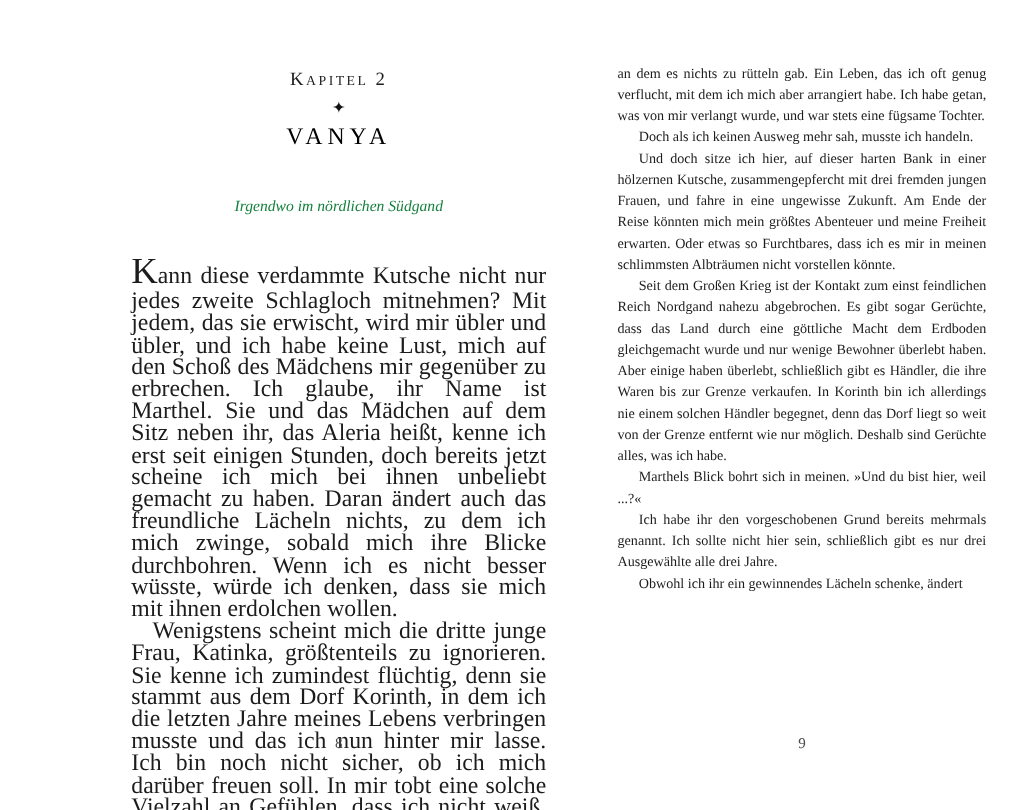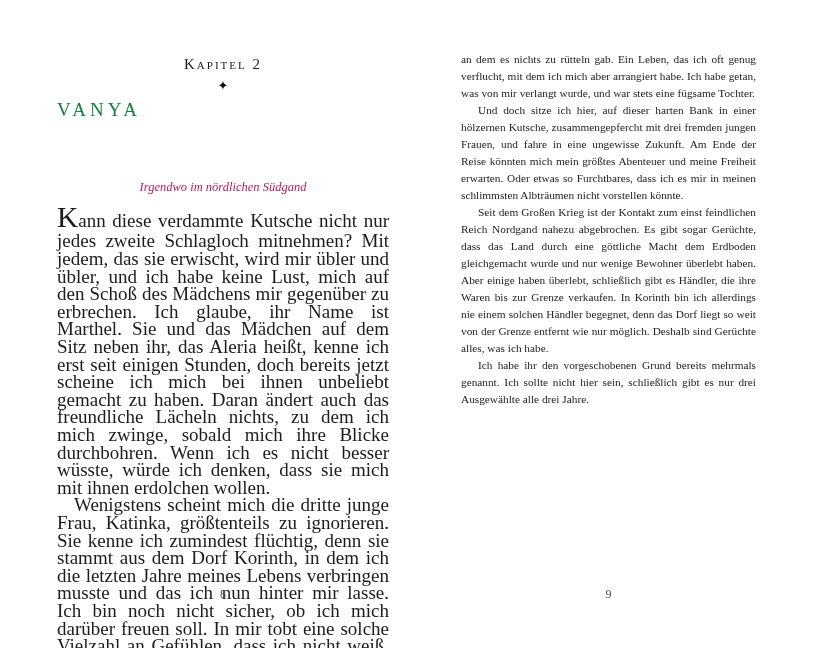--- a/index.html
+++ b/index.html
@@ -12,23 +12,24 @@
     height: 648px;
     position: relative;
     font-family: "Liberation Serif", "DejaVu Serif", serif;
     color: #1c1c1c;
     overflow: hidden;
   }
   .page {
     position: absolute;
     top: 0;
     height: 648px;
+    margin-left: 48px;
   }
   .page--left  { left: 57px;  width: 332px; }
-  .page--right { left: 461px; width: 295px; }
+  .page--right { left: 446px; width: 295px; }
 
   .chapter-label {
     position: absolute;
     top: 56px;
     left: 0; right: 0;
     text-align: center;
     font-variant: small-caps;
     font-size: 15px;
     letter-spacing: 2px;
     color: #1c1c1c;
@@ -39,34 +40,34 @@
     left: 0; right: 0;
     text-align: center;
     font-size: 13px;
     color: #111111;
   }
   .chapter-title {
     position: absolute;
     top: 99px;
     left: 0; right: 0;
     margin: 0;
-    text-align: left;
+    text-align: center;
     font-size: 19px;
     font-weight: normal;
     letter-spacing: 4px;
-    color: #15803d;
+    color: #000000;
   }
   .subtitle {
     position: absolute;
-    top: 180px;
+    top: 158px;
     left: 0; right: 0;
     text-align: center;
     font-style: italic;
     font-size: 12.5px;
-    color: #be185d;
+    color: #15803d;
   }
   .body-text {
     position: absolute;
     left: 0; right: 0;
   }
   .body-text--left  { top: 203px; font-size: 19px; line-height: 17.6px; }
   .body-text--right { top: 51px;  font-size: 11.3px; line-height: 17px;  }
   .para {
     margin: 0;
     text-align: justify;
@@ -98,18 +99,21 @@
       <p class="para"><span class="initial-cap">K</span>ann diese verdammte Kutsche nicht nur jedes zweite Schlagloch mitnehmen? Mit jedem, das sie erwischt, wird mir übler und übler, und ich habe keine Lust, mich auf den Schoß des Mädchens mir gegenüber zu erbrechen. Ich glaube, ihr Name ist Marthel. Sie und das Mädchen auf dem Sitz neben ihr, das Aleria heißt, kenne ich erst seit einigen Stunden, doch bereits jetzt scheine ich mich bei ihnen unbeliebt gemacht zu haben. Daran ändert auch das freundliche Lächeln nichts, zu dem ich mich zwinge, sobald mich ihre Blicke durchbohren. Wenn ich es nicht besser wüsste, würde ich denken, dass sie mich mit ihnen erdolchen wollen.</p>
       <p class="para indent">Wenigstens scheint mich die dritte junge Frau, Katinka, größtenteils zu ignorieren. Sie kenne ich zumindest flüchtig, denn sie stammt aus dem Dorf Korinth, in dem ich die letzten Jahre meines Lebens verbringen musste und das ich nun hinter mir lasse. Ich bin noch nicht sicher, ob ich mich darüber freuen soll. In mir tobt eine solche Vielzahl an Gefühlen, dass ich nicht weiß, welchem ich nachgeben soll. Ich bin froh, weggegangen zu sein, trotzdem habe ich keine Ahnung, was mich am Ende meiner Reise erwartet.</p>
       <p class="para indent">Bisher verlief mein Ausweg nach einem festgelegten Plan,</p>
     </div>
   <div class="page-number">8</div>
 </section>
 
 <section class="page page--right">
   <div class="body-text body-text--right" id="right-body">
       <p class="para">an dem es nichts zu rütteln gab. Ein Leben, das ich oft genug verflucht, mit dem ich mich aber arrangiert habe. Ich habe getan, was von mir verlangt wurde, und war stets eine fügsame Tochter.</p>
+      <p class="para indent">Doch als ich keinen Ausweg mehr sah, musste ich handeln.</p>
       <p class="para indent">Und doch sitze ich hier, auf dieser harten Bank in einer hölzernen Kutsche, zusammengepfercht mit drei fremden jungen Frauen, und fahre in eine ungewisse Zukunft. Am Ende der Reise könnten mich mein größtes Abenteuer und meine Freiheit erwarten. Oder etwas so Furchtbares, dass ich es mir in meinen schlimmsten Albträumen nicht vorstellen könnte.</p>
       <p class="para indent">Seit dem Großen Krieg ist der Kontakt zum einst feindlichen Reich Nordgand nahezu abgebrochen. Es gibt sogar Gerüchte, dass das Land durch eine göttliche Macht dem Erdboden gleichgemacht wurde und nur wenige Bewohner überlebt haben. Aber einige haben überlebt, schließlich gibt es Händler, die ihre Waren bis zur Grenze verkaufen. In Korinth bin ich allerdings nie einem solchen Händler begegnet, denn das Dorf liegt so weit von der Grenze entfernt wie nur möglich. Deshalb sind Gerüchte alles, was ich habe.</p>
+      <p class="para indent">Marthels Blick bohrt sich in meinen. »Und du bist hier, weil ...?«</p>
       <p class="para indent">Ich habe ihr den vorgeschobenen Grund bereits mehrmals genannt. Ich sollte nicht hier sein, schließlich gibt es nur drei Ausgewählte alle drei Jahre.</p>
+      <p class="para indent">Obwohl ich ihr ein gewinnendes Lächeln schenke, ändert</p>
     </div>
   <div class="page-number">9</div>
 </section>
 
 </body></html>

